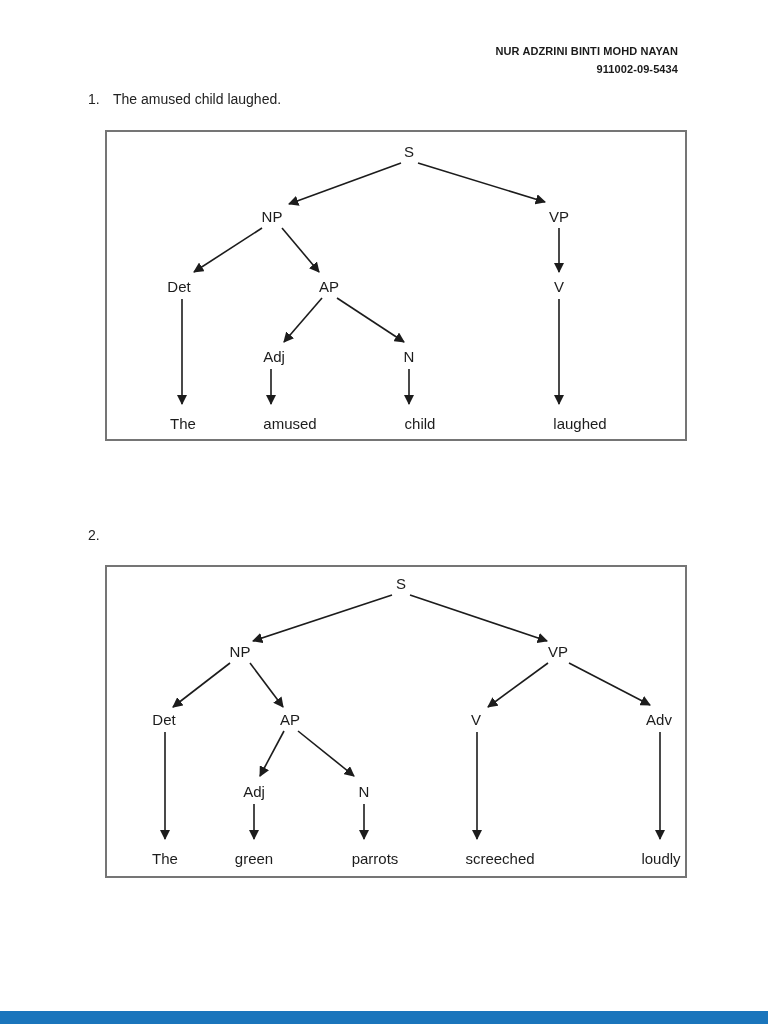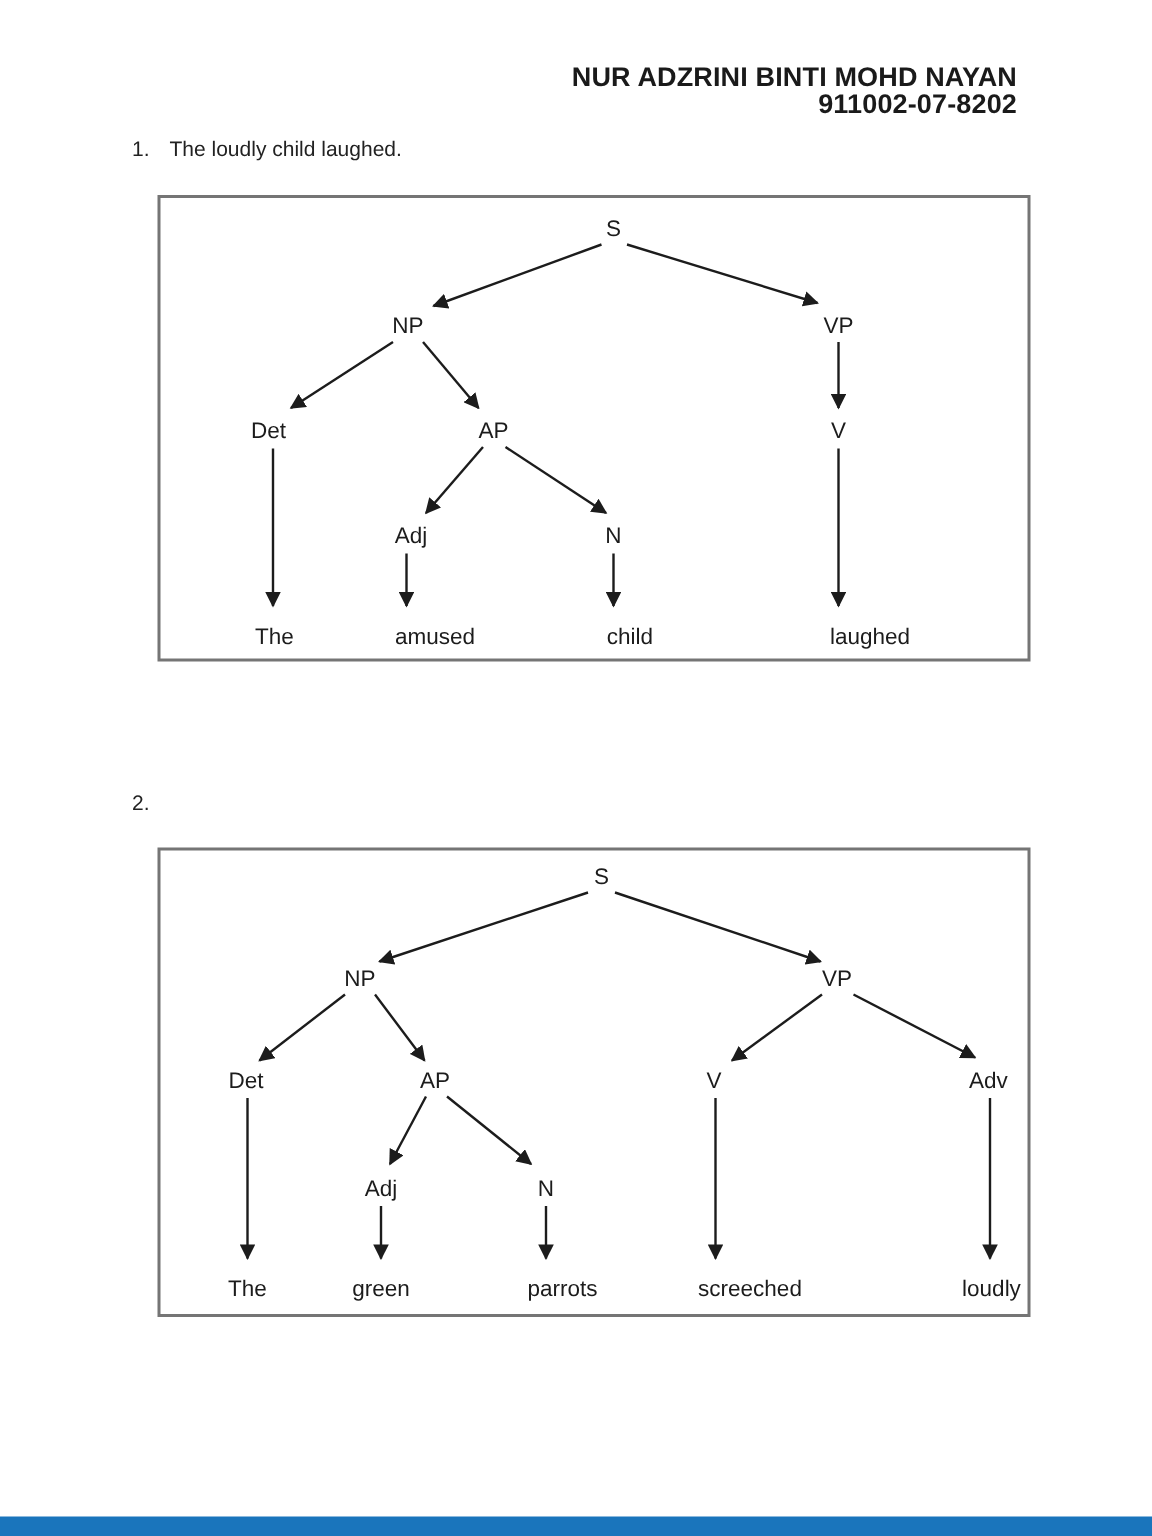--- a/index.html
+++ b/index.html
@@ -11,21 +11,21 @@
     overflow: hidden;
     color: #1c1c1c;
   }
   .page { position: absolute; inset: 0; background: #ffffff; }
   .header {
     position: absolute;
     top: 42px;
     right: 90px;
     text-align: right;
     font-weight: bold;
-    font-size: 18px;
+    font-size: 11px;
     line-height: 18px;
     color: #1a1a1a;
     letter-spacing: 0.1px;
   }
   .question {
     position: absolute;
     left: 88px;
     font-size: 14px;
     color: #222222;
     display: flex;
@@ -57,26 +57,26 @@
     height: 13px;
   }
 </style>
 </head>
 <body>
 
 <div class="page">
 
   <div class="header">
     <div>NUR ADZRINI BINTI MOHD NAYAN</div>
-    <div>911002-07-8202</div>
+    <div>911002-09-5434</div>
   </div>
 
   <div class="question" style="top: 91px;">
     <span class="q-number">1.</span>
-    <span>The loudly child laughed.</span>
+    <span>The amused child laughed.</span>
   </div>
 
   <div class="tree-box" style="top: 130px; height: 311px;">
     <svg viewBox="0 0 578 307">
       <defs>
         <marker id="ah1" viewBox="0 0 10 10" refX="9" refY="5" markerWidth="6.5" markerHeight="6.5" orient="auto-start-reverse">
           <path d="M0,0 L10,5 L0,10 z" fill="#1c1c1c"></path>
         </marker>
       </defs>
 

